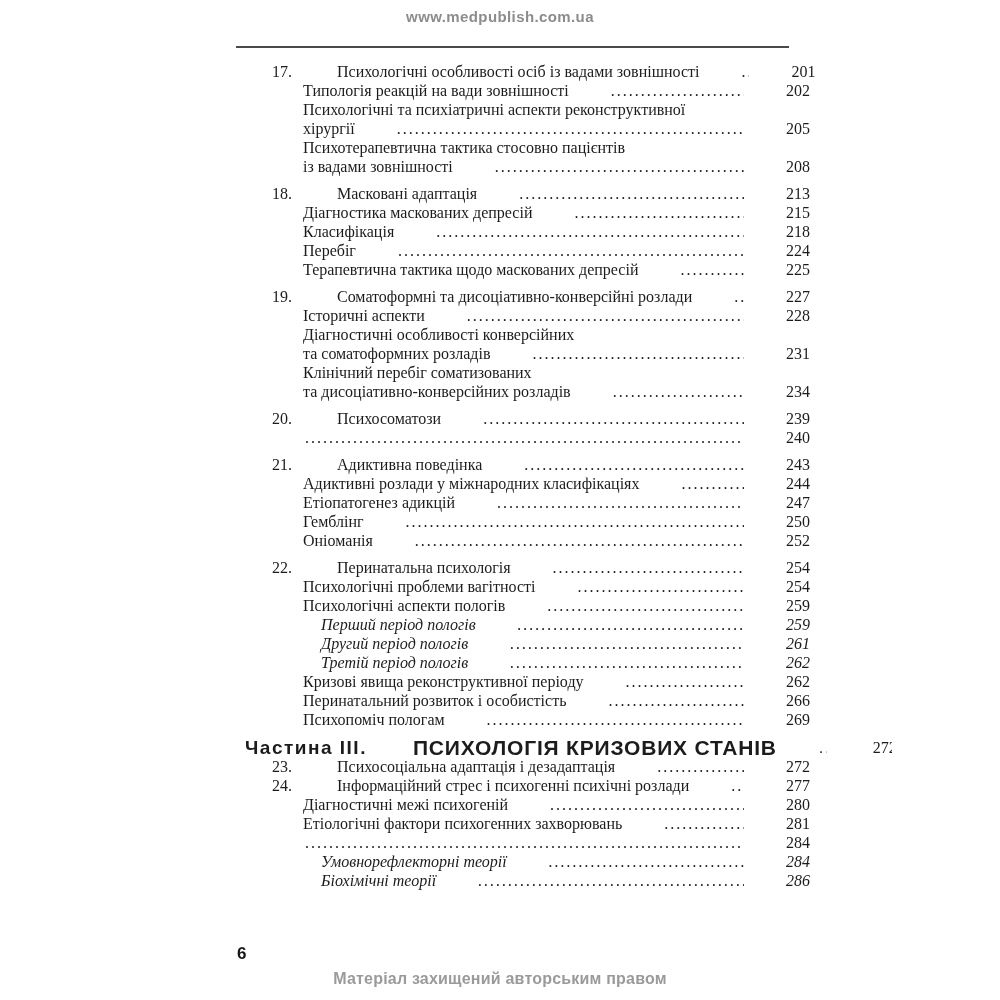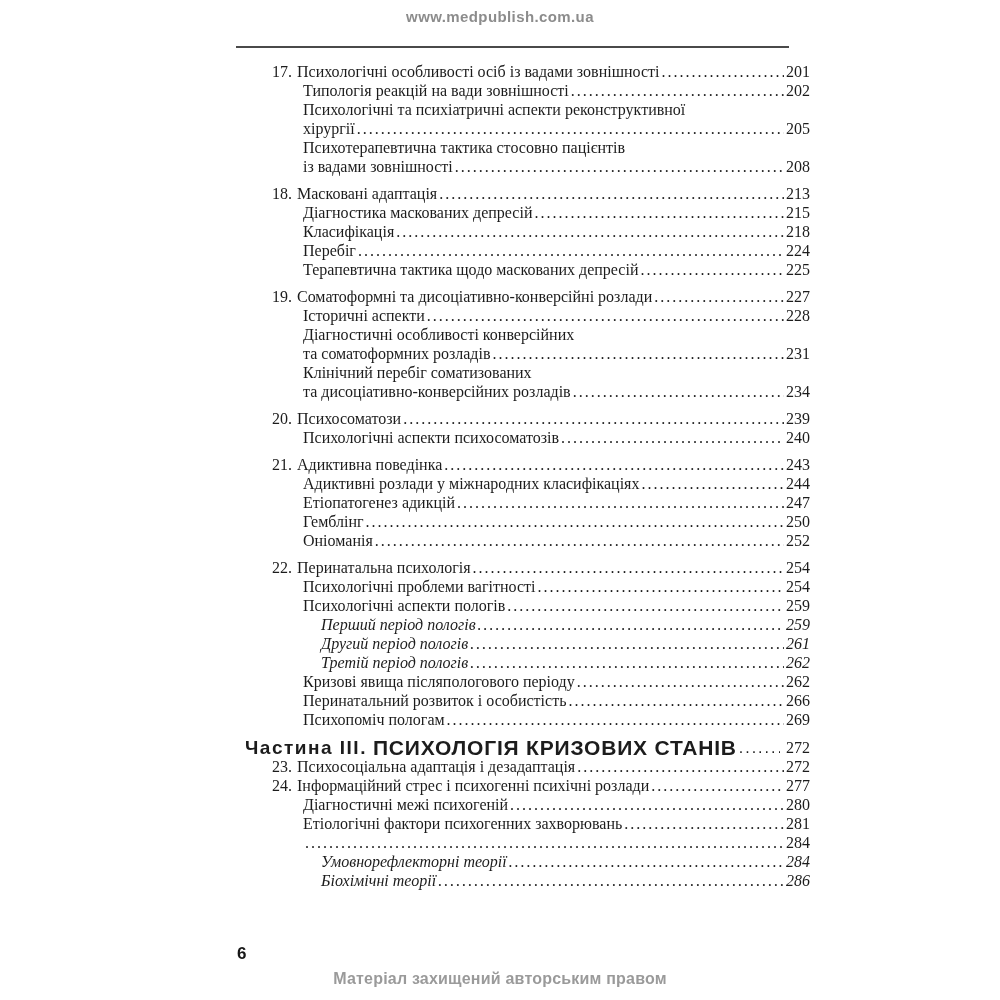--- a/index.html
+++ b/index.html
@@ -19,21 +19,21 @@
     color:#8c8c8c;
   }
   .top-rule{
     position:absolute;top:46px;left:236px;width:553px;height:2px;
     background:#4a4a4a;
   }
   .toc{
     position:absolute;top:54px;left:236px;width:574px;
     font-size:16px;line-height:19px;
   }
-  .row{display:flex;align-items:flex-end;}
+  .row{display:flex;align-items:flex-end;gap:40px;}
   .row .txt{white-space:nowrap;}
   .row .num{display:inline-block;width:25px;flex:0 0 25px;}
   .row.chapter{padding-left:36px;}
   .row.chapter.tight{margin-top:0;}
   .row.chapter:not(.tight){margin-top:8px;}
   .row.sub{padding-left:67px;}
   .row.subsub{padding-left:85px;font-style:italic;}
   .leader{
     flex:1 1 auto;overflow:hidden;white-space:nowrap;
     margin:0 2px;min-width:8px;
@@ -157,21 +157,20 @@
         <span class="leader"></span>
         <span class="pg">234</span>
       </div>
       <div class="row chapter">
         <span class="num">20.</span>
         <span class="txt">Психосоматози</span>
         <span class="leader"></span>
         <span class="pg">239</span>
       </div>
       <div class="row sub">
-        <span class="txt">Психологічні аспекти психосоматозів</span>
         <span class="leader"></span>
         <span class="pg">240</span>
       </div>
       <div class="row chapter">
         <span class="num">21.</span>
         <span class="txt">Адиктивна поведінка</span>
         <span class="leader"></span>
         <span class="pg">243</span>
       </div>
       <div class="row sub">
@@ -219,21 +218,21 @@
         <span class="txt">Другий період пологів</span>
         <span class="leader"></span>
         <span class="pg">261</span>
       </div>
       <div class="row subsub">
         <span class="txt">Третій період пологів</span>
         <span class="leader"></span>
         <span class="pg">262</span>
       </div>
       <div class="row sub">
-        <span class="txt">Кризові явища післяпологового періоду</span>
+        <span class="txt">Кризові явища реконструктивної періоду</span>
         <span class="leader"></span>
         <span class="pg">262</span>
       </div>
       <div class="row sub">
         <span class="txt">Перинатальний розвиток і особистість</span>
         <span class="leader"></span>
         <span class="pg">266</span>
       </div>
       <div class="row sub">
         <span class="txt">Психопоміч пологам</span>

